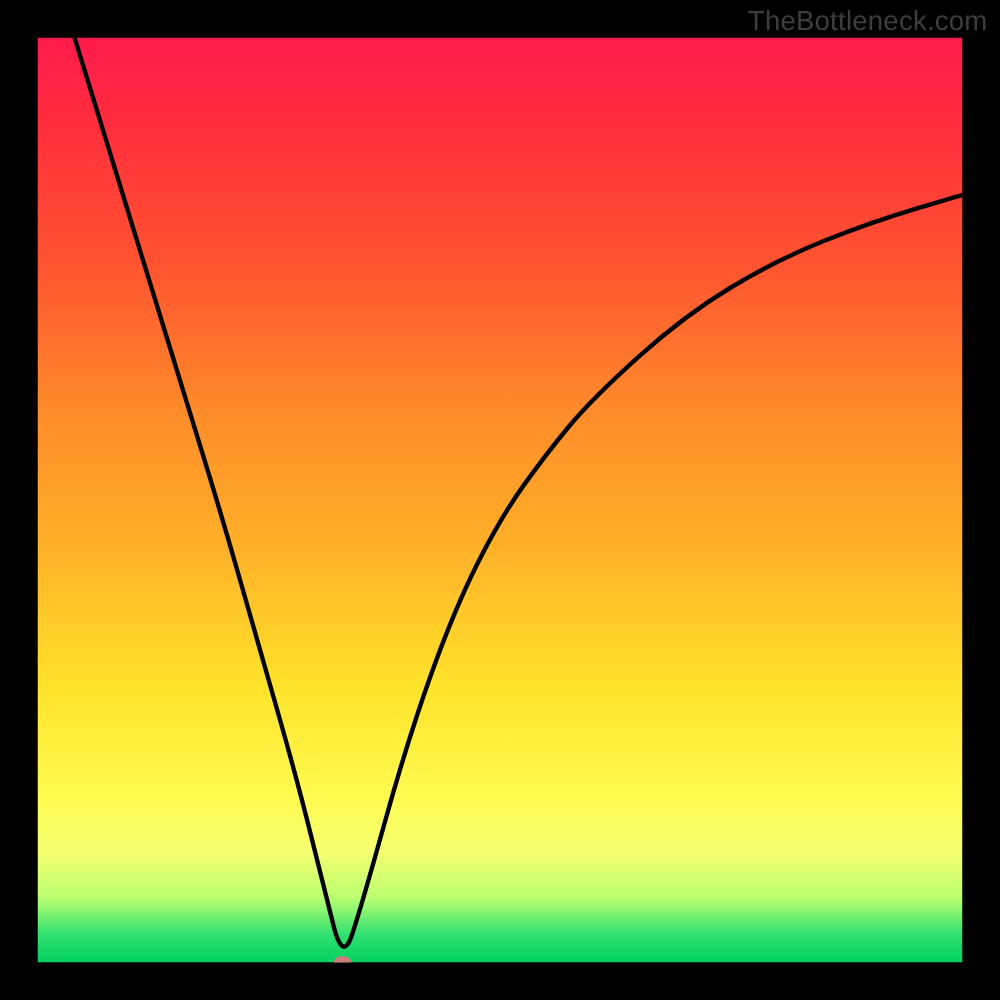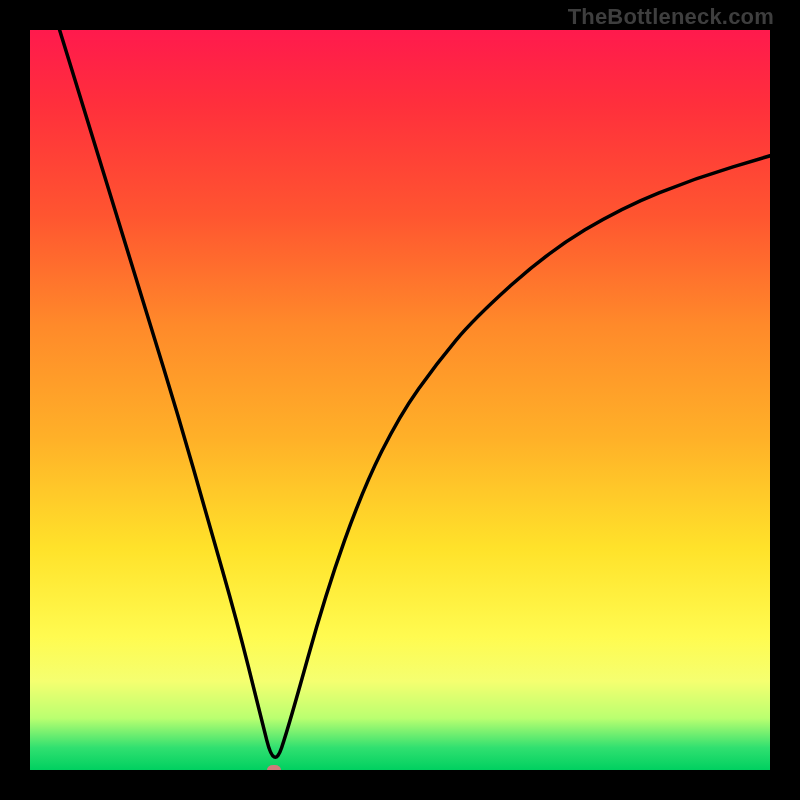--- a/index.html
+++ b/index.html
@@ -58,24 +58,24 @@
     position: absolute;
     width: 14px;
     height: 10px;
     border-radius: 6px / 5px;
     background: #cf7b7b;
     transform: translate(-50%, -50%);
   }
   .watermark {
     position: absolute;
     top: 4px;
-    right: 26px;
+    right: 10px;
     color: #3e3e3e;
     font-size: 22px;
-    font-weight: 700;
+    font-weight: 400;
     letter-spacing: 0.2px;
     user-select: none;
   }
 </style>
 </head>
 <body>
 
 <div class="frame">
 
   <div class="plot-area">

